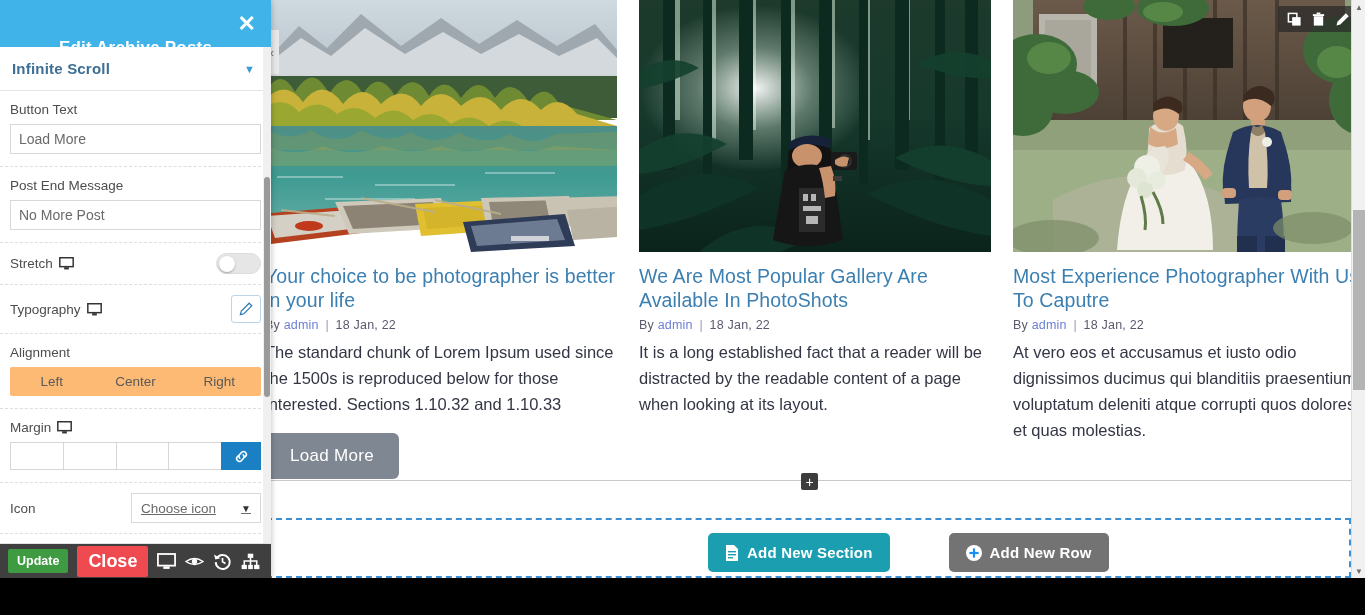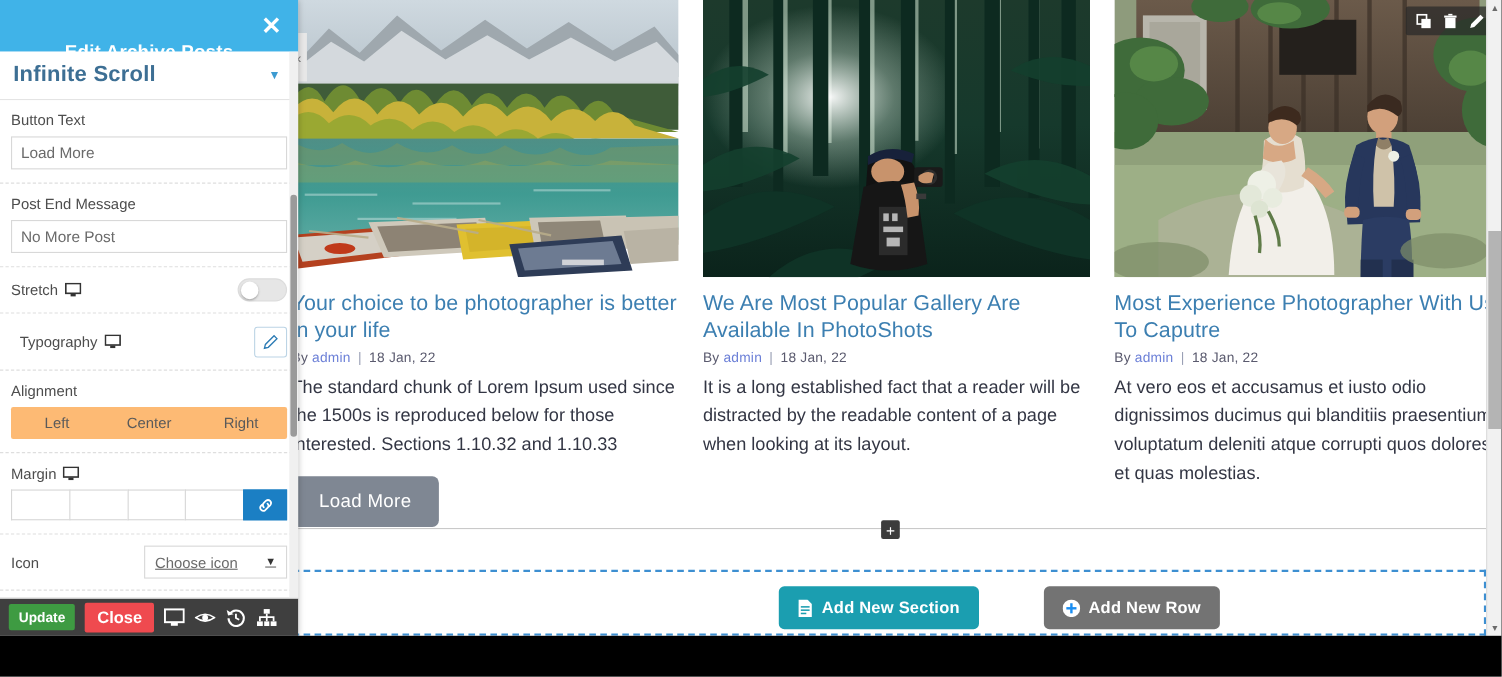--- a/index.html
+++ b/index.html
@@ -115,21 +115,21 @@
   .panel-scrollbar .thumb {
     position: absolute; left: 1px; top: 130px; width: 6px; height: 220px;
     background: #9a9a9a; border-radius: 3px;
   }
 
   .sel-row {
     height: 44px; display: flex; align-items: center;
     padding: 0 12px; border-bottom: 1px solid #e4e4e4;
     background: #fff; position: relative;
   }
-  .sel-row .sel-label { color: #3d6f94; font-size: 20px; font-weight: bold; letter-spacing:.2px;}
+  .sel-row .sel-label { color: #3d6f94; font-size: 15px; font-weight: bold; letter-spacing:.2px;}
   .sel-row .caret { position: absolute; right: 16px; color: #3d9bd1; font-size: 11px; }
 
   .fld { padding: 11px 10px 12px 10px; border-bottom: 1px dashed #dedede; }
   .fld-label {
     font-size: 13.5px; color: #4d4d4d; margin-bottom: 7px; display: flex;
     align-items: center; gap: 6px;
   }
   .txt-input {
     width: 100%; height: 30px; border: 1px solid #d8d8d8; background: #fff;
     padding: 0 8px; font-size: 14px; color: #6a6a6a;
@@ -183,21 +183,21 @@
     flex: 0 0 auto; height: 34px; background: #3f3f3f;
     display: flex; align-items: center; gap: 9px; padding: 0 8px;
   }
   .btn-update {
     background: #3e9b42; color: #fff; border: none; border-radius: 2px;
     font-size: 12.5px; font-weight: bold; padding: 5px 9px; cursor: pointer;
     font-family: "Liberation Sans", sans-serif;
   }
   .btn-close {
     background: #ef4a4f; color: #fff; border: none; border-radius: 2px;
-    font-size: 15px; font-weight: bold; padding: 5px 11px; cursor: pointer;
+    font-size: 18px; font-weight: bold; padding: 5px 11px; cursor: pointer;
     font-family: "Liberation Sans", sans-serif;
   }
   .foot-icon { width: 19px; height: 19px; cursor: pointer; display:block; }
 
   
   #vscroll {
     position: absolute; right: 0; top: 0; width: 14px; height: 578px;
     background: #f1f1f1; border-left: 1px solid #dcdcdc; z-index: 30;
   }
   #vscroll .arrow {
@@ -543,21 +543,21 @@
             <rect x="0.8" y="0.8" width="14.4" height="9.6" fill="none" stroke="#333" stroke-width="1.6"></rect>
             <rect x="5.5" y="11" width="5" height="2.4" fill="#333"></rect>
           </svg>
         </div>
         <div class="toggle">
           <div class="knob"></div>
         </div>
       </div>
 
       <div class="fld-inline">
-        <div class="fld-label" style="margin:8px">
+        <div class="fld-label" style="margin:0">
           <span>Typography</span>
           <svg width="15" height="13" viewBox="0 0 16 14">
             <rect x="0.8" y="0.8" width="14.4" height="9.6" fill="none" stroke="#333" stroke-width="1.6"></rect>
             <rect x="5.5" y="11" width="5" height="2.4" fill="#333"></rect>
           </svg>
         </div>
         <div class="pencil-box">
           <svg width="14" height="14" viewBox="0 0 16 16">
             <path d="M11.6 1.4 L14.6 4.4 L5.6 13.4 L1.6 14.4 L2.6 10.4 Z" fill="none" stroke="#2d7cb5" stroke-width="1.4"></path>
           </svg>

